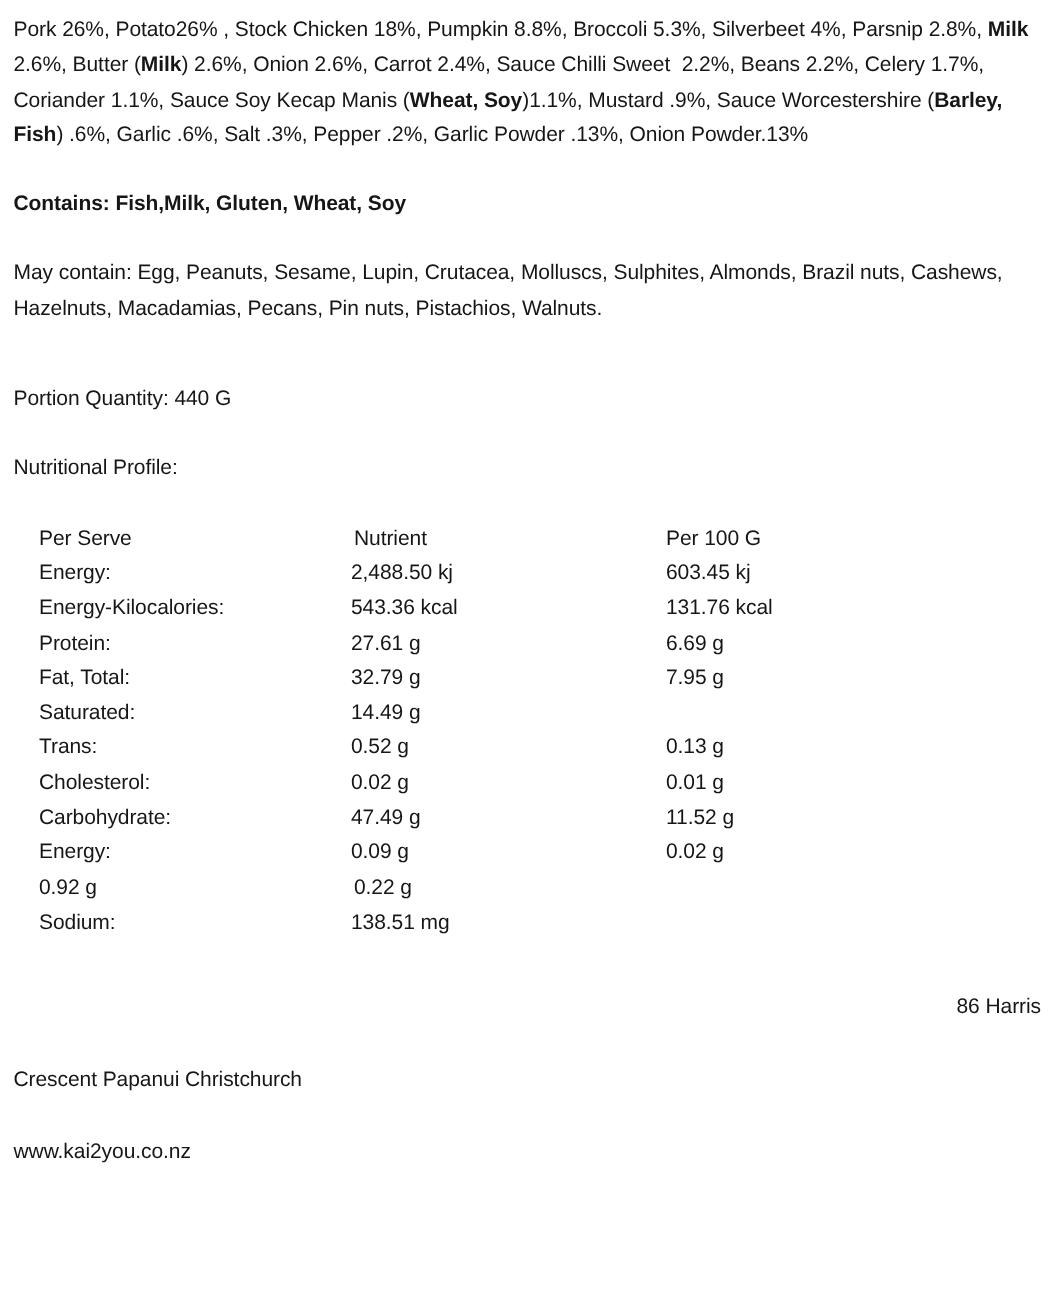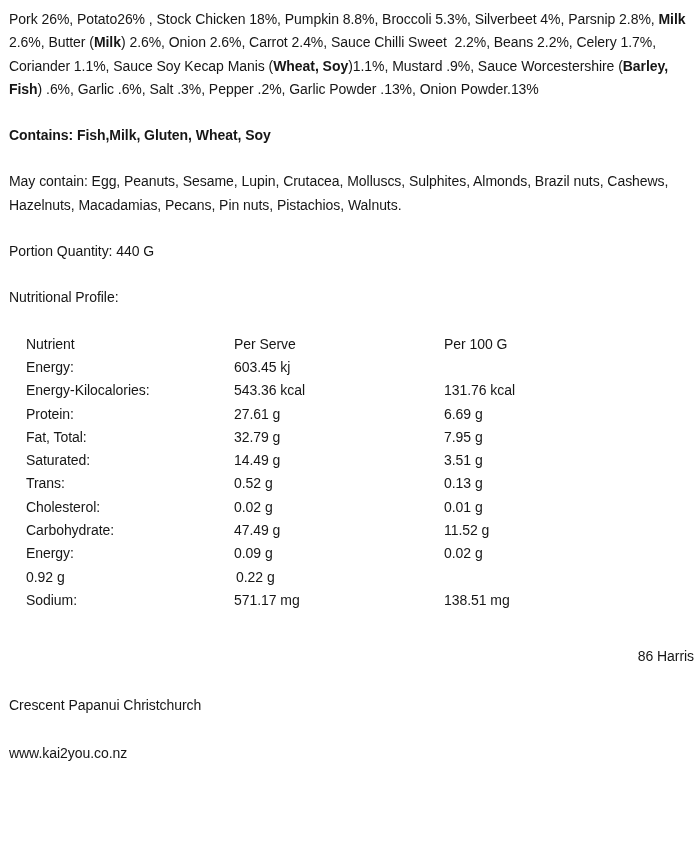--- a/index.html
+++ b/index.html
@@ -24,21 +24,21 @@
     line-height: 23.3px;
   }
   .para {
     margin: 23px 0 0 0;
     white-space: pre-wrap;
   }
   .para.first {
     margin-top: 0;
   }
   .para.gap-lg {
-    margin-top: 23px;
+    margin-top: 37px;
   }
   .b, .bold {
     font-weight: 700;
   }
   .ntable {
     margin: 23px 0 0 17px;
   }
   .tr {
     display: flex;
     height: 23.3px;
@@ -63,48 +63,48 @@
   <p class="para bold">Contains: Fish,Milk, Gluten, Wheat, Soy</p>
 
   <p class="para">May contain: Egg, Peanuts, Sesame, Lupin, Crutacea, Molluscs, Sulphites, Almonds, Brazil nuts, Cashews, Hazelnuts, Macadamias, Pecans, Pin nuts, Pistachios, Walnuts.</p>
 
   <p class="para gap-lg">Portion Quantity: 440 G</p>
 
   <p class="para">Nutritional Profile:</p>
 
   <div class="ntable">
     <div class="tr">
+        <div class="td c2">Per Serve</div>
         <div class="td c1">Nutrient</div>
-        <div class="td c2">Per Serve</div>
         <div class="td c3">Per 100 G</div>
       </div>
     <div>
         <div class="tr">
           <div class="td c1">Energy:</div>
+          <div class="td c2">2,488.50 kj</div>
           <div class="td c3">603.45 kj</div>
         </div>
         <div class="tr">
           <div class="td c1">Energy-Kilocalories:</div>
           <div class="td c2">543.36 kcal</div>
           <div class="td c3">131.76 kcal</div>
         </div>
         <div class="tr">
           <div class="td c1">Protein:</div>
           <div class="td c2">27.61 g</div>
           <div class="td c3">6.69 g</div>
         </div>
         <div class="tr">
           <div class="td c1">Fat, Total:</div>
           <div class="td c2">32.79 g</div>
           <div class="td c3">7.95 g</div>
         </div>
         <div class="tr">
           <div class="td c1">Saturated:</div>
           <div class="td c2">14.49 g</div>
-          <div class="td c3">3.51 g</div>
         </div>
         <div class="tr">
           <div class="td c1">Trans:</div>
           <div class="td c2">0.52 g</div>
           <div class="td c3">0.13 g</div>
         </div>
         <div class="tr">
           <div class="td c1">Cholesterol:</div>
           <div class="td c2">0.02 g</div>
           <div class="td c3">0.01 g</div>
@@ -118,21 +118,20 @@
           <div class="td c1">Energy:</div>
           <div class="td c2">0.09 g</div>
           <div class="td c3">0.02 g</div>
         </div>
         <div class="tr">
           <div class="td c2">0.92 g</div>
           <div class="td c3">0.22 g</div>
         </div>
         <div class="tr">
           <div class="td c1">Sodium:</div>
-          <div class="td c2">571.17 mg</div>
           <div class="td c3">138.51 mg</div>
         </div>
       </div>
   </div>
 
   <div class="footer">
     <p class="para foot-first">86 Harris</p>
     <p class="para">Crescent Papanui Christchurch</p>
     <p class="para">www.kai2you.co.nz</p>
   </div>

